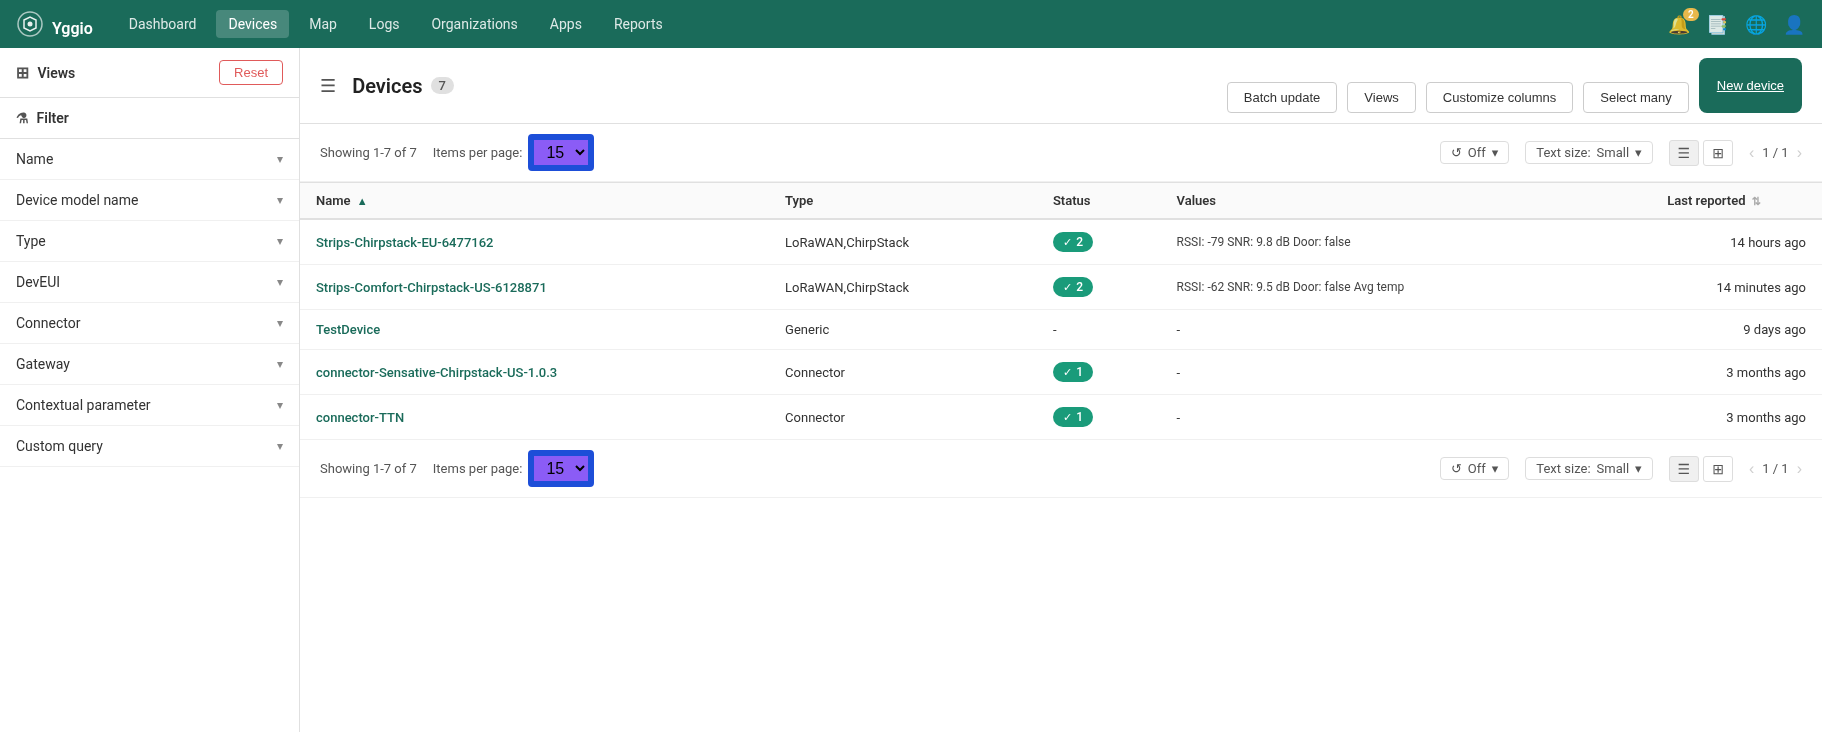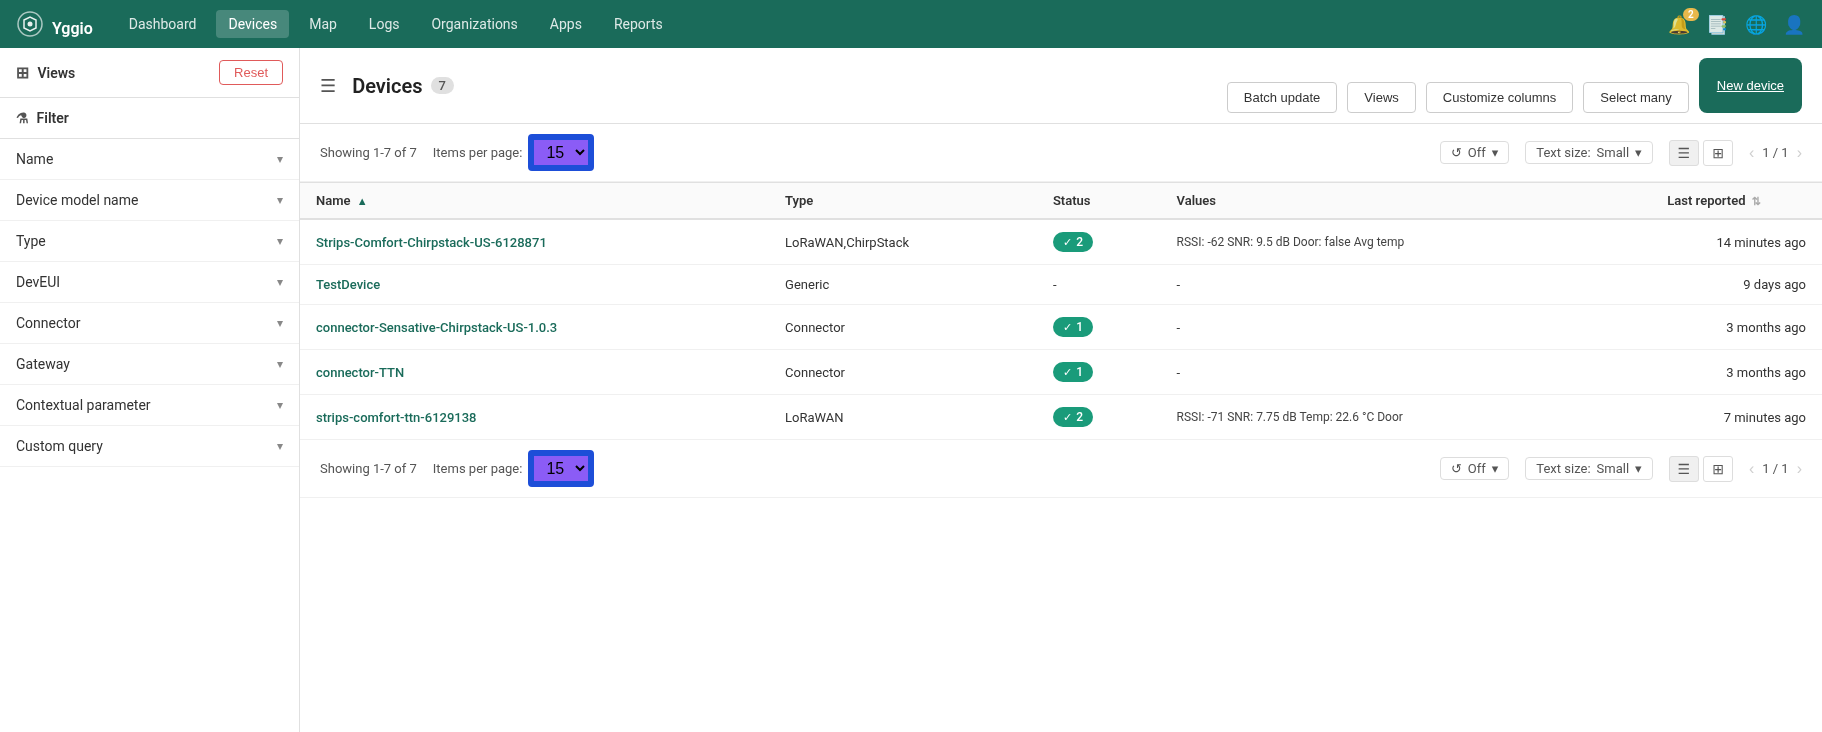--- a/index.html
+++ b/index.html
@@ -473,20 +473,27 @@
             </th>
             <th>Type</th>
             <th>Status</th>
             <th>Values</th>
             <th class="th-sort" style="text-align:center;">
               Last reported <span class="sort-icon-neutral">⇅</span>
             </th>
           </tr>
         </thead>
         <tbody id="table-body">
+        <tr>
+              <td style="color: rgb(26, 107, 90); cursor: pointer; font-weight: 500;">Strips-Chirpstack-EU-6477162</td>
+              <td>LoRaWAN,ChirpStack</td>
+              <td><span class="status-badge"><span class="status-check">✓</span> 2</span></td>
+              <td style="font-size: 12px; color: rgb(68, 68, 68);">RSSI: -79   SNR: 9.8 dB   Door: false</td>
+              <td class="last-reported">14 hours ago</td>
+            </tr>
             <tr>
               <td style="color: rgb(26, 107, 90); cursor: pointer; font-weight: 500;">Strips-Comfort-Chirpstack-US-6128871</td>
               <td>LoRaWAN,ChirpStack</td>
               <td><span class="status-badge"><span class="status-check">✓</span> 2</span></td>
               <td style="font-size: 12px; color: rgb(68, 68, 68);">RSSI: -62   SNR: 9.5 dB   Door: false   Avg temp</td>
               <td class="last-reported">14 minutes ago</td>
             </tr>
             <tr>
               <td style="color: rgb(26, 107, 90); cursor: pointer; font-weight: 500;">TestDevice</td>
               <td>Generic</td>
@@ -501,27 +508,20 @@
               <td class="dash-cell">-</td>
               <td class="last-reported">3 months ago</td>
             </tr>
             <tr>
               <td style="color: rgb(26, 107, 90); cursor: pointer; font-weight: 500;">connector-TTN</td>
               <td>Connector</td>
               <td><span class="status-badge"><span class="status-check">✓</span> 1</span></td>
               <td class="dash-cell">-</td>
               <td class="last-reported">3 months ago</td>
             </tr>
-            <tr>
-              <td style="color: rgb(26, 107, 90); cursor: pointer; font-weight: 500;">strips-comfort-ttn-6129138</td>
-              <td>LoRaWAN</td>
-              <td><span class="status-badge"><span class="status-check">✓</span> 2</span></td>
-              <td style="font-size: 12px; color: rgb(68, 68, 68);">RSSI: -71   SNR: 7.75 dB   Temp: 22.6 °C   Door</td>
-              <td class="last-reported">7 minutes ago</td>
-            </tr>
           </tbody>
       </table>
 
       <div class="pagination-bar">
         <span class="showing-text">Showing 1-7 of 7</span>
         <div class="items-per-page">
           <span>Items per page:</span>
           <select class="per-page-select">
             <option>15</option>
           </select>

